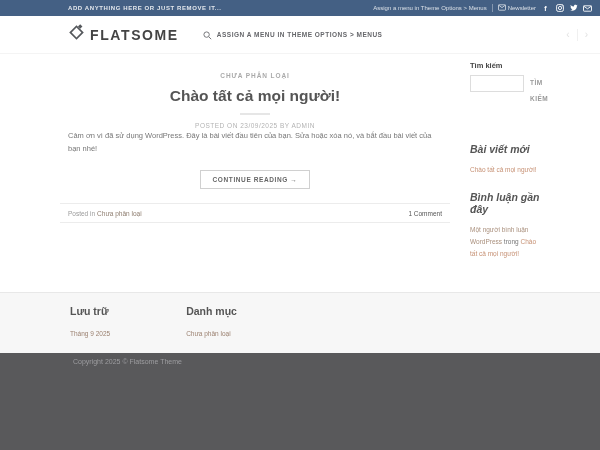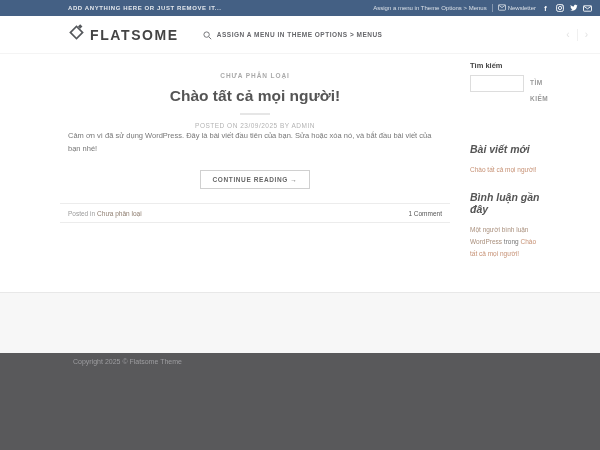--- a/index.html
+++ b/index.html
@@ -194,19 +194,27 @@
       <div class="w-comments">
         <div class="w-title">Bình luận gần đây</div>
         <div class="w-comment-body">
           <a class="c-author">Một người bình luận WordPress</a><span> trong </span><a class="c-post">Chào tất cả mọi người!</a>
         </div>
       </div>
     </div>
   </div>
 
   <div class="footer-widgets">
+    <div>
+      <div class="f-title">Lưu trữ</div>
+      <a class="f-link">Tháng 9 2025</a>
+    </div>
+    <div>
+      <div class="f-title">Danh mục</div>
+      <a class="f-link">Chưa phân loại</a>
+    </div>
   </div>
 
   <div class="footer-dark">
     <div class="copyright">Copyright 2025 © Flatsome Theme</div>
   </div>
 
 </div>
 
 </body></html>

